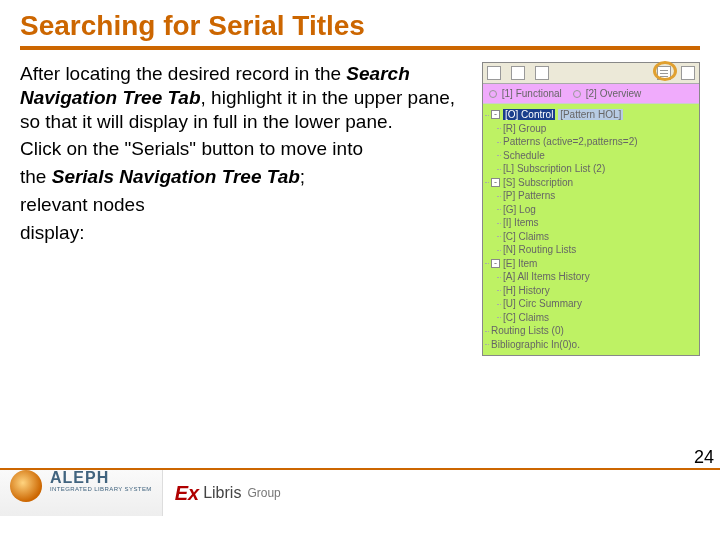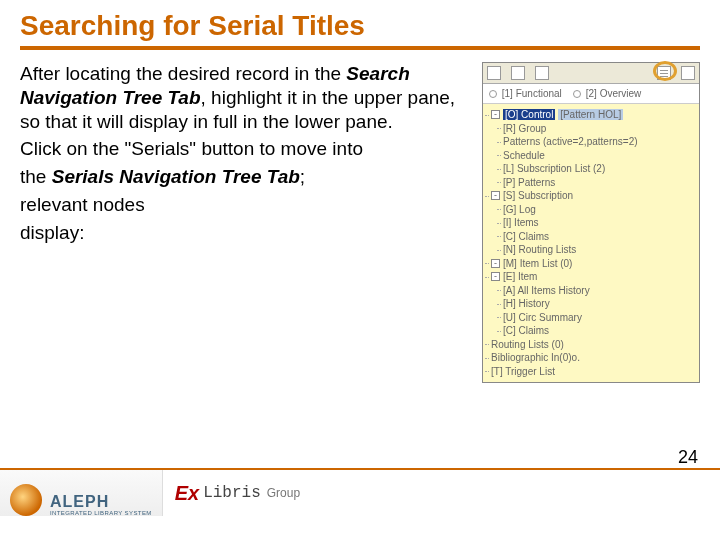--- a/index.html
+++ b/index.html
@@ -75,25 +75,25 @@
     width: 24px; height: 20px;
     border: 3px solid #e0a030;
     border-radius: 50%;
     top: -2px;
     right: 22px;
     pointer-events: none;
   }
   .overview-row {
     padding: 4px 6px;
     border-bottom: 1px solid #ccc;
-    background: #ffffff;
+    background: #f0abfc;
     color: #555;
   }
   .tree {
-    background: #fef9c3;
+    background: #bef264;
     padding: 4px 2px 4px 2px;
     line-height: 1.35;
   }
   .node {
     white-space: nowrap;
     overflow: hidden;
     color: #444;
     padding-left: 6px;
     position: relative;
   }
@@ -119,36 +119,36 @@
     background: #1a3e8c;
     color: #fff;
     padding: 0 2px;
   }
   .sel2 {
     background: #b8cce4;
     padding: 0 2px;
   }
   .page-num {
     position: absolute;
-    right: 22px;
+    right: 6px;
     bottom: 48px;
     font-size: 18px;
     color: #000;
   }
   .footer {
     position: absolute;
     left: 0; bottom: 0;
     width: 720px; height: 48px;
     border-top: 2px solid #cc6600;
     display: flex;
     align-items: stretch;
   }
   .footer-left {
     display: flex;
-    align-items: flex-end;
+    align-items: flex-start;
     background: linear-gradient(#fafafa,#eee);
     padding: 0 10px;
     gap: 8px;
     border-right: 1px solid #ddd;
   }
   .logo-swirl {
     width: 32px; height: 32px;
     border-radius: 50%;
     background: radial-gradient(circle at 40% 40%, #ffd480 0%, #cc6600 70%);
     position: relative;
@@ -174,21 +174,21 @@
     display: flex;
     align-items: center;
     padding: 0 12px;
     gap: 4px;
   }
   .ex-mark {
     font-size: 20px; font-weight: bold;
     color: #b00000;
     font-style: italic;
   }
-  .ex-text { font-size: 16px; color: #444; font-family: Liberation Mono, monospace; }
+  .ex-text { font-size: 16px; color: #444; }
   .ex-group { font-size: 12px; color: #777; margin-left: 2px; }
   .blur { filter: blur(0.4px); color:#666; }
 </style>
 </head>
 <body>
 
 <div class="slide">
   <div class="title">Searching for Serial Titles</div>
   <hr class="title-rule">
 
@@ -227,35 +227,33 @@
           &nbsp;&nbsp;
           <span style="display:inline-block;width:8px;height:8px;border:1px solid #999;border-radius:50%;vertical-align:middle;margin-right:2px"></span>
           <span>[2] Overview</span>
         </div>
         <div class="tree" id="tree">
             <div class="node blur ind0"><span class="boxbtn">-</span><span class="sel">[O] Control</span> <span class="sel2">[Pattern HOL]</span></div>
             <div class="node blur ind1">[R] Group</div>
             <div class="node blur ind1">Patterns (active=2,patterns=2)</div>
             <div class="node blur ind1">Schedule</div>
             <div class="node blur ind1">[L] Subscription List (2)</div>
+            <div class="node blur ind0"><span class="boxbtn">-</span>[S] Subscription</div>
             <div class="node blur ind1">[P] Patterns</div>
-            <div class="node blur ind0"><span class="boxbtn">-</span>[S] Subscription</div>
             <div class="node blur ind1">[G] Log</div>
             <div class="node blur ind1">[I] Items</div>
             <div class="node blur ind1">[C] Claims</div>
             <div class="node blur ind1">[N] Routing Lists</div>
-            <div class="node blur ind0"><span class="boxbtn">-</span>[M] Item List (0)</div>
             <div class="node blur ind0"><span class="boxbtn">-</span>[E] Item</div>
             <div class="node blur ind1">[A] All Items History</div>
             <div class="node blur ind1">[H] History</div>
             <div class="node blur ind1">[U] Circ Summary</div>
             <div class="node blur ind1">[C] Claims</div>
             <div class="node blur ind0">Routing Lists (0)</div>
             <div class="node blur ind0">Bibliographic In(0)o.</div>
-            <div class="node blur ind0">[T] Trigger List</div>
           </div>
       </div>
     </div>
   </div>
 
   <div class="page-num">24</div>
 
   <div class="footer">
     <div class="footer-left">
       <div class="logo-swirl"></div>

